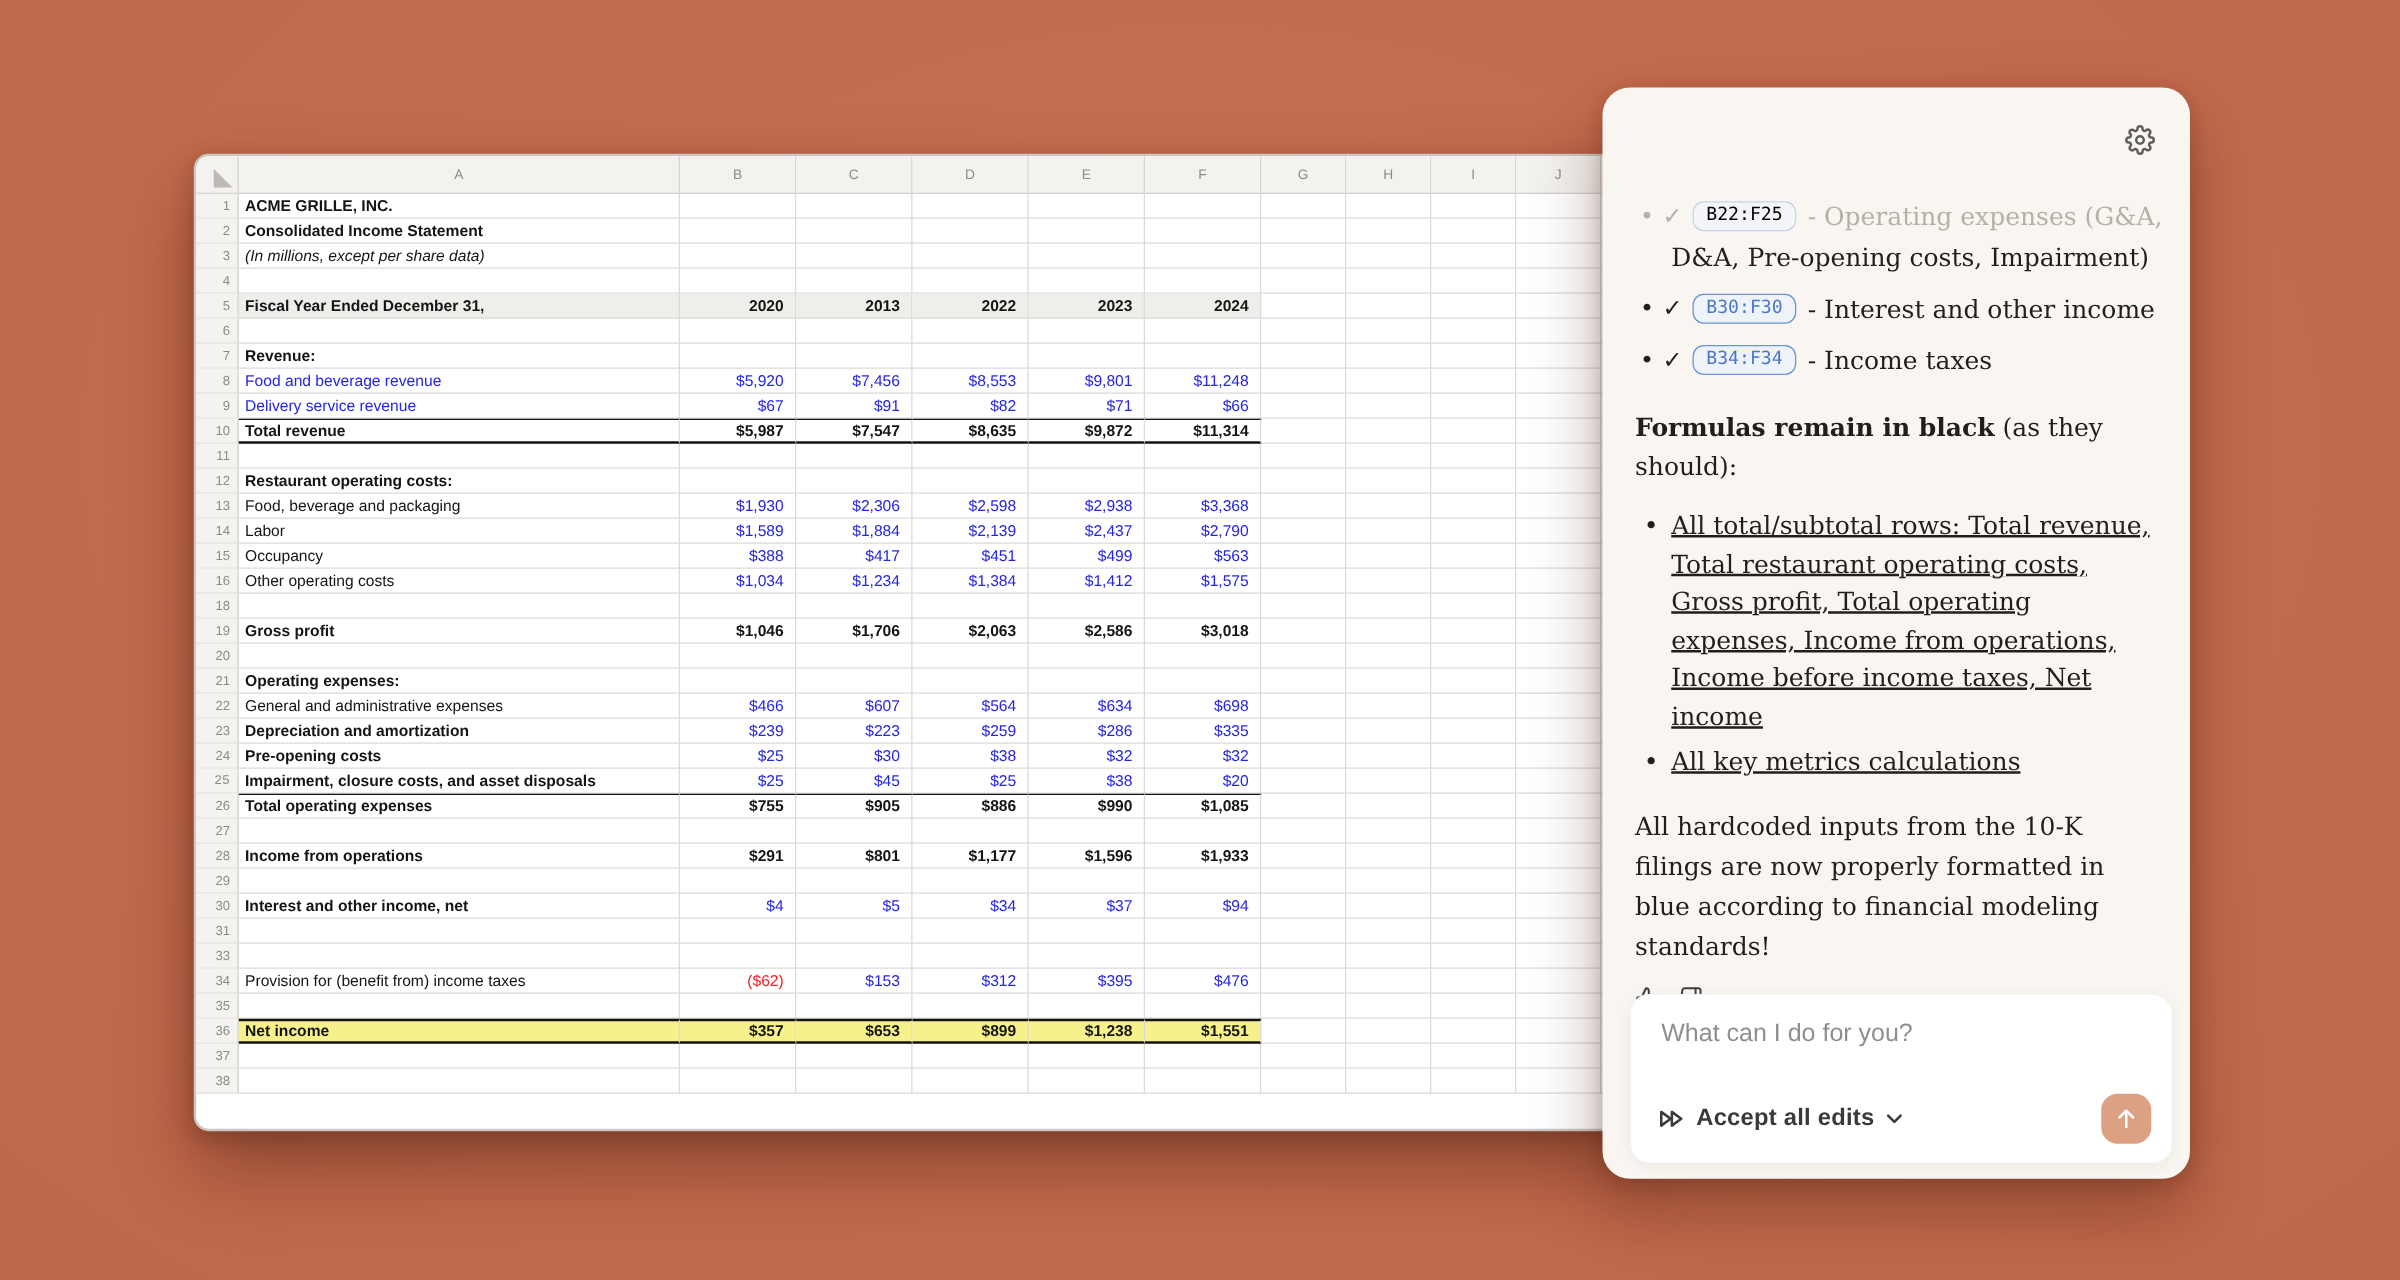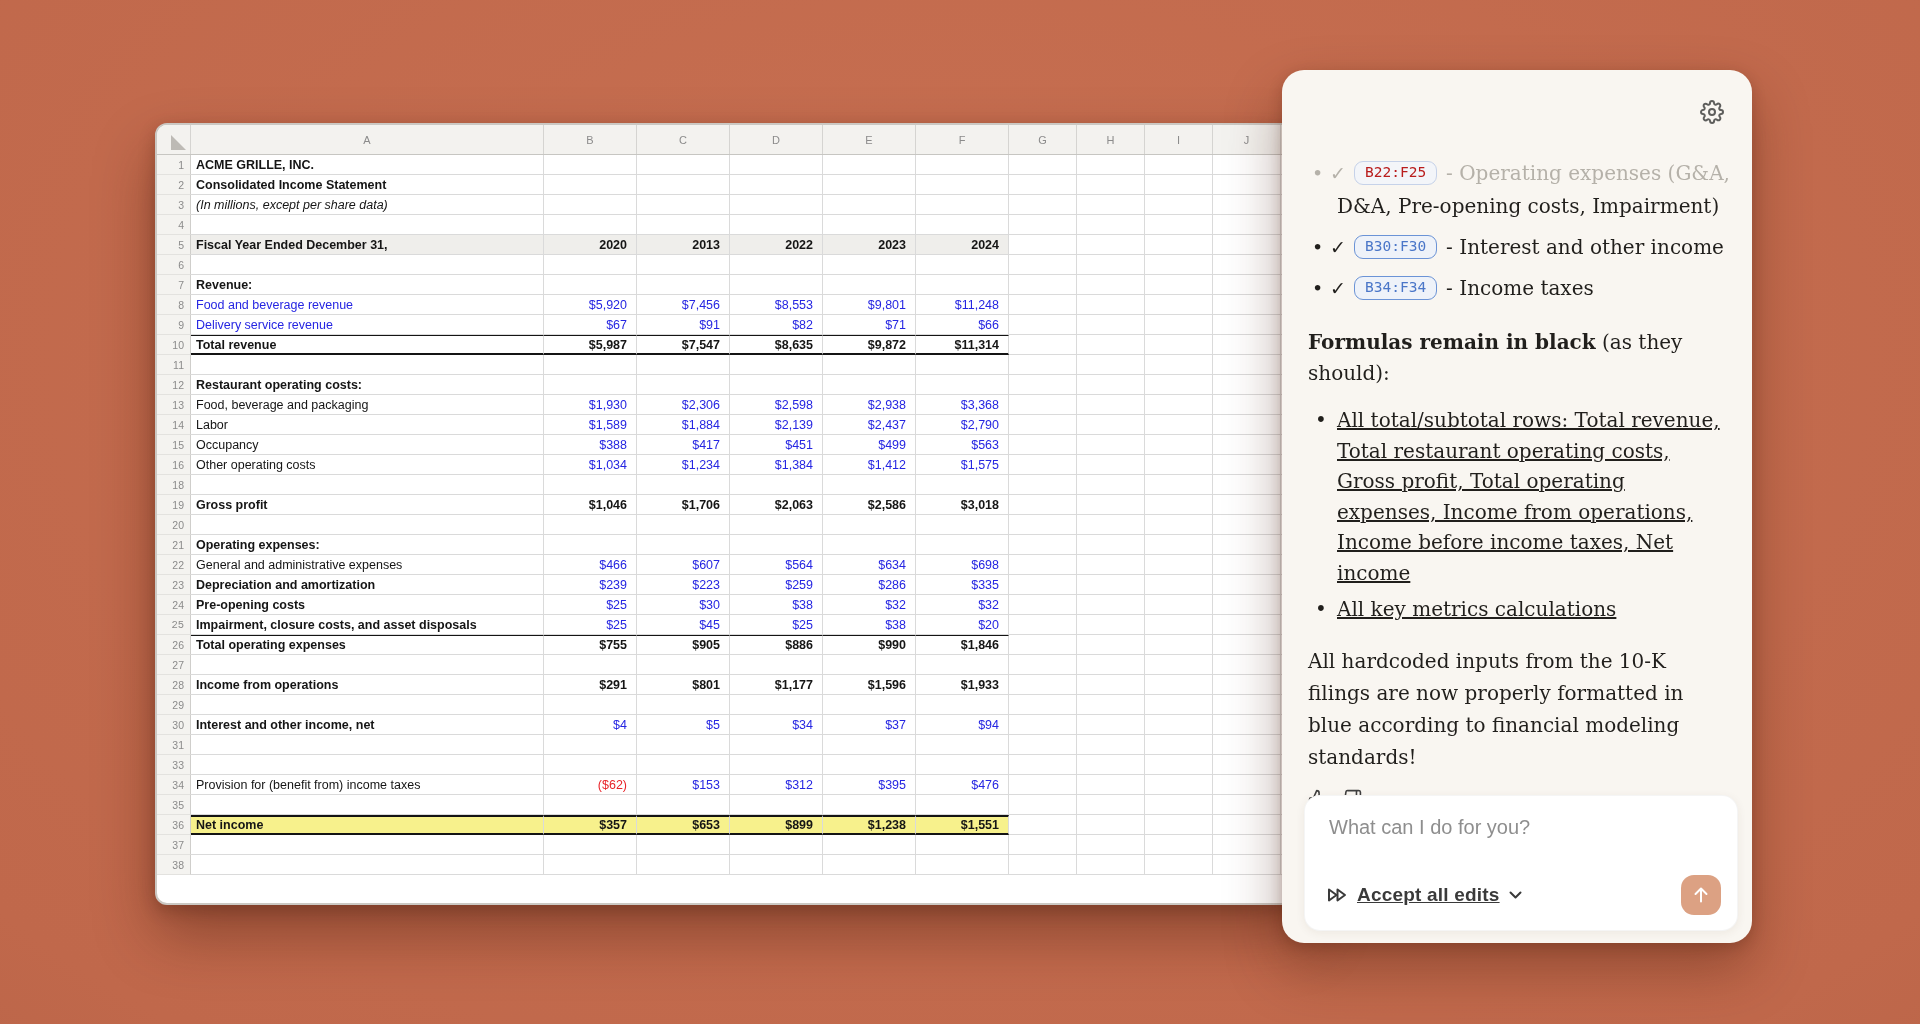--- a/index.html
+++ b/index.html
@@ -66,21 +66,21 @@
   .ci-line1 { display:flex; align-items:center; line-height:34px; white-space:nowrap; }
   .ci-bullet { width:22px; padding-left:4px; font-size:19px; flex:0 0 22px; }
   .ci-check { width:22px; flex:0 0 22px; font-size:19px; }
   .chip {
     font-family:"DejaVu Sans Mono", monospace; font-size:14.5px;
     color:#4a76c8; background:#eef2f9; border:1.5px solid #6b93d6;
     border-radius:9px; padding:3px 10px 4px; margin:0 9px 0 2px; line-height:1;
   }
   .ci-line2 { margin-left:29px; line-height:33px; }
   .faded .ci-line1 { color:#b5b1a9; }
-  .faded .ci-line1 .chip { color:#b91c1c; border-color:#c6d2e9; background:#f3f5f9;text-align:right; }
+  .faded .ci-line1 .chip { color:#000000; border-color:#c6d2e9; background:#f3f5f9;text-align:right; }
   .p1 { margin-top:22px; }
   .chat-ul { list-style:none; margin-top:16px;text-decoration:underline; }
   .chat-ul li { position:relative; padding-left:29px; line-height:30.5px; margin-bottom:6px; }
   .chat-ul li::before { content:"\2022"; position:absolute; left:7px; }
   .p2 { margin-top:20px; line-height:32px; }
   .thumbs { margin-top:16px; display:flex; gap:16px; color:#3f3f3f; }
   .thumbs svg { width:19px; height:19px; cursor:pointer; }
 
   .input-card {
     position:absolute; left:22px; right:14px; bottom:12px; height:136px;
@@ -91,21 +91,21 @@
   .chat-input {
     position:absolute; left:24px; top:20px; right:20px; border:none; outline:none;
     font-family:"Liberation Sans", sans-serif; font-size:20px; color:#444; background:transparent;
   }
   .chat-input::placeholder { color:#8e8e8e; }
   .card-bottom {
     position:absolute; left:22px; right:16px; bottom:14px; height:42px;
     display:flex; align-items:center; justify-content:space-between;
   }
   .accept-wrap { display:flex; align-items:center; gap:9px; color:#3a3a3a; cursor:pointer; }
-  .accept-label { font-size:19px; font-weight:600; letter-spacing:.2px;text-decoration:underline; }
+  .accept-label { font-size:19px; font-weight:600; letter-spacing:.2px; }
   .send-btn {
     width:40px; height:40px; border-radius:13px; background:#dca183; border:none; cursor:pointer;
     display:flex; align-items:center; justify-content:center;
   }
   .icon-stroke { fill:none; stroke:currentColor; stroke-width:2; stroke-linecap:round; stroke-linejoin:round; }
 </style>
 </head>
 <body>
 
 <div class="sheet-window">
@@ -462,21 +462,21 @@
         <div class="s-cell s-val" style="width: 68px; flex: 0 0 68px;"></div>
         <div class="s-cell" style="flex: 1 1 0%; border-right: none;"></div>
       </div>
       <div class="s-row">
         <div class="s-gut" style="width: 34px; flex: 0 0 34px;">26</div>
         <div class="s-cell s-label bold" style="width: 353px; flex: 0 0 353px; border-top: 1px solid rgb(20, 20, 20);">Total operating expenses</div>
         <div class="s-cell s-val bold" style="width: 93px; flex: 0 0 93px; border-top: 1px solid rgb(20, 20, 20);">$755</div>
         <div class="s-cell s-val bold" style="width: 93px; flex: 0 0 93px; border-top: 1px solid rgb(20, 20, 20);">$905</div>
         <div class="s-cell s-val bold" style="width: 93px; flex: 0 0 93px; border-top: 1px solid rgb(20, 20, 20);">$886</div>
         <div class="s-cell s-val bold" style="width: 93px; flex: 0 0 93px; border-top: 1px solid rgb(20, 20, 20);">$990</div>
-        <div class="s-cell s-val bold" style="width: 93px; flex: 0 0 93px; border-top: 1px solid rgb(20, 20, 20);">$1,846</div>
+        <div class="s-cell s-val bold" style="width: 93px; flex: 0 0 93px; border-top: 1px solid rgb(20, 20, 20);">$1,085</div>
         <div class="s-cell s-val" style="width: 68px; flex: 0 0 68px;"></div>
         <div class="s-cell s-val" style="width: 68px; flex: 0 0 68px;"></div>
         <div class="s-cell s-val" style="width: 68px; flex: 0 0 68px;"></div>
         <div class="s-cell s-val" style="width: 68px; flex: 0 0 68px;"></div>
         <div class="s-cell" style="flex: 1 1 0%; border-right: none;"></div>
       </div>
       <div class="s-row">
         <div class="s-gut" style="width: 34px; flex: 0 0 34px;">27</div>
         <div class="s-cell s-label" style="width: 353px; flex: 0 0 353px;"></div>
         <div class="s-cell s-val" style="width: 93px; flex: 0 0 93px;"></div>

